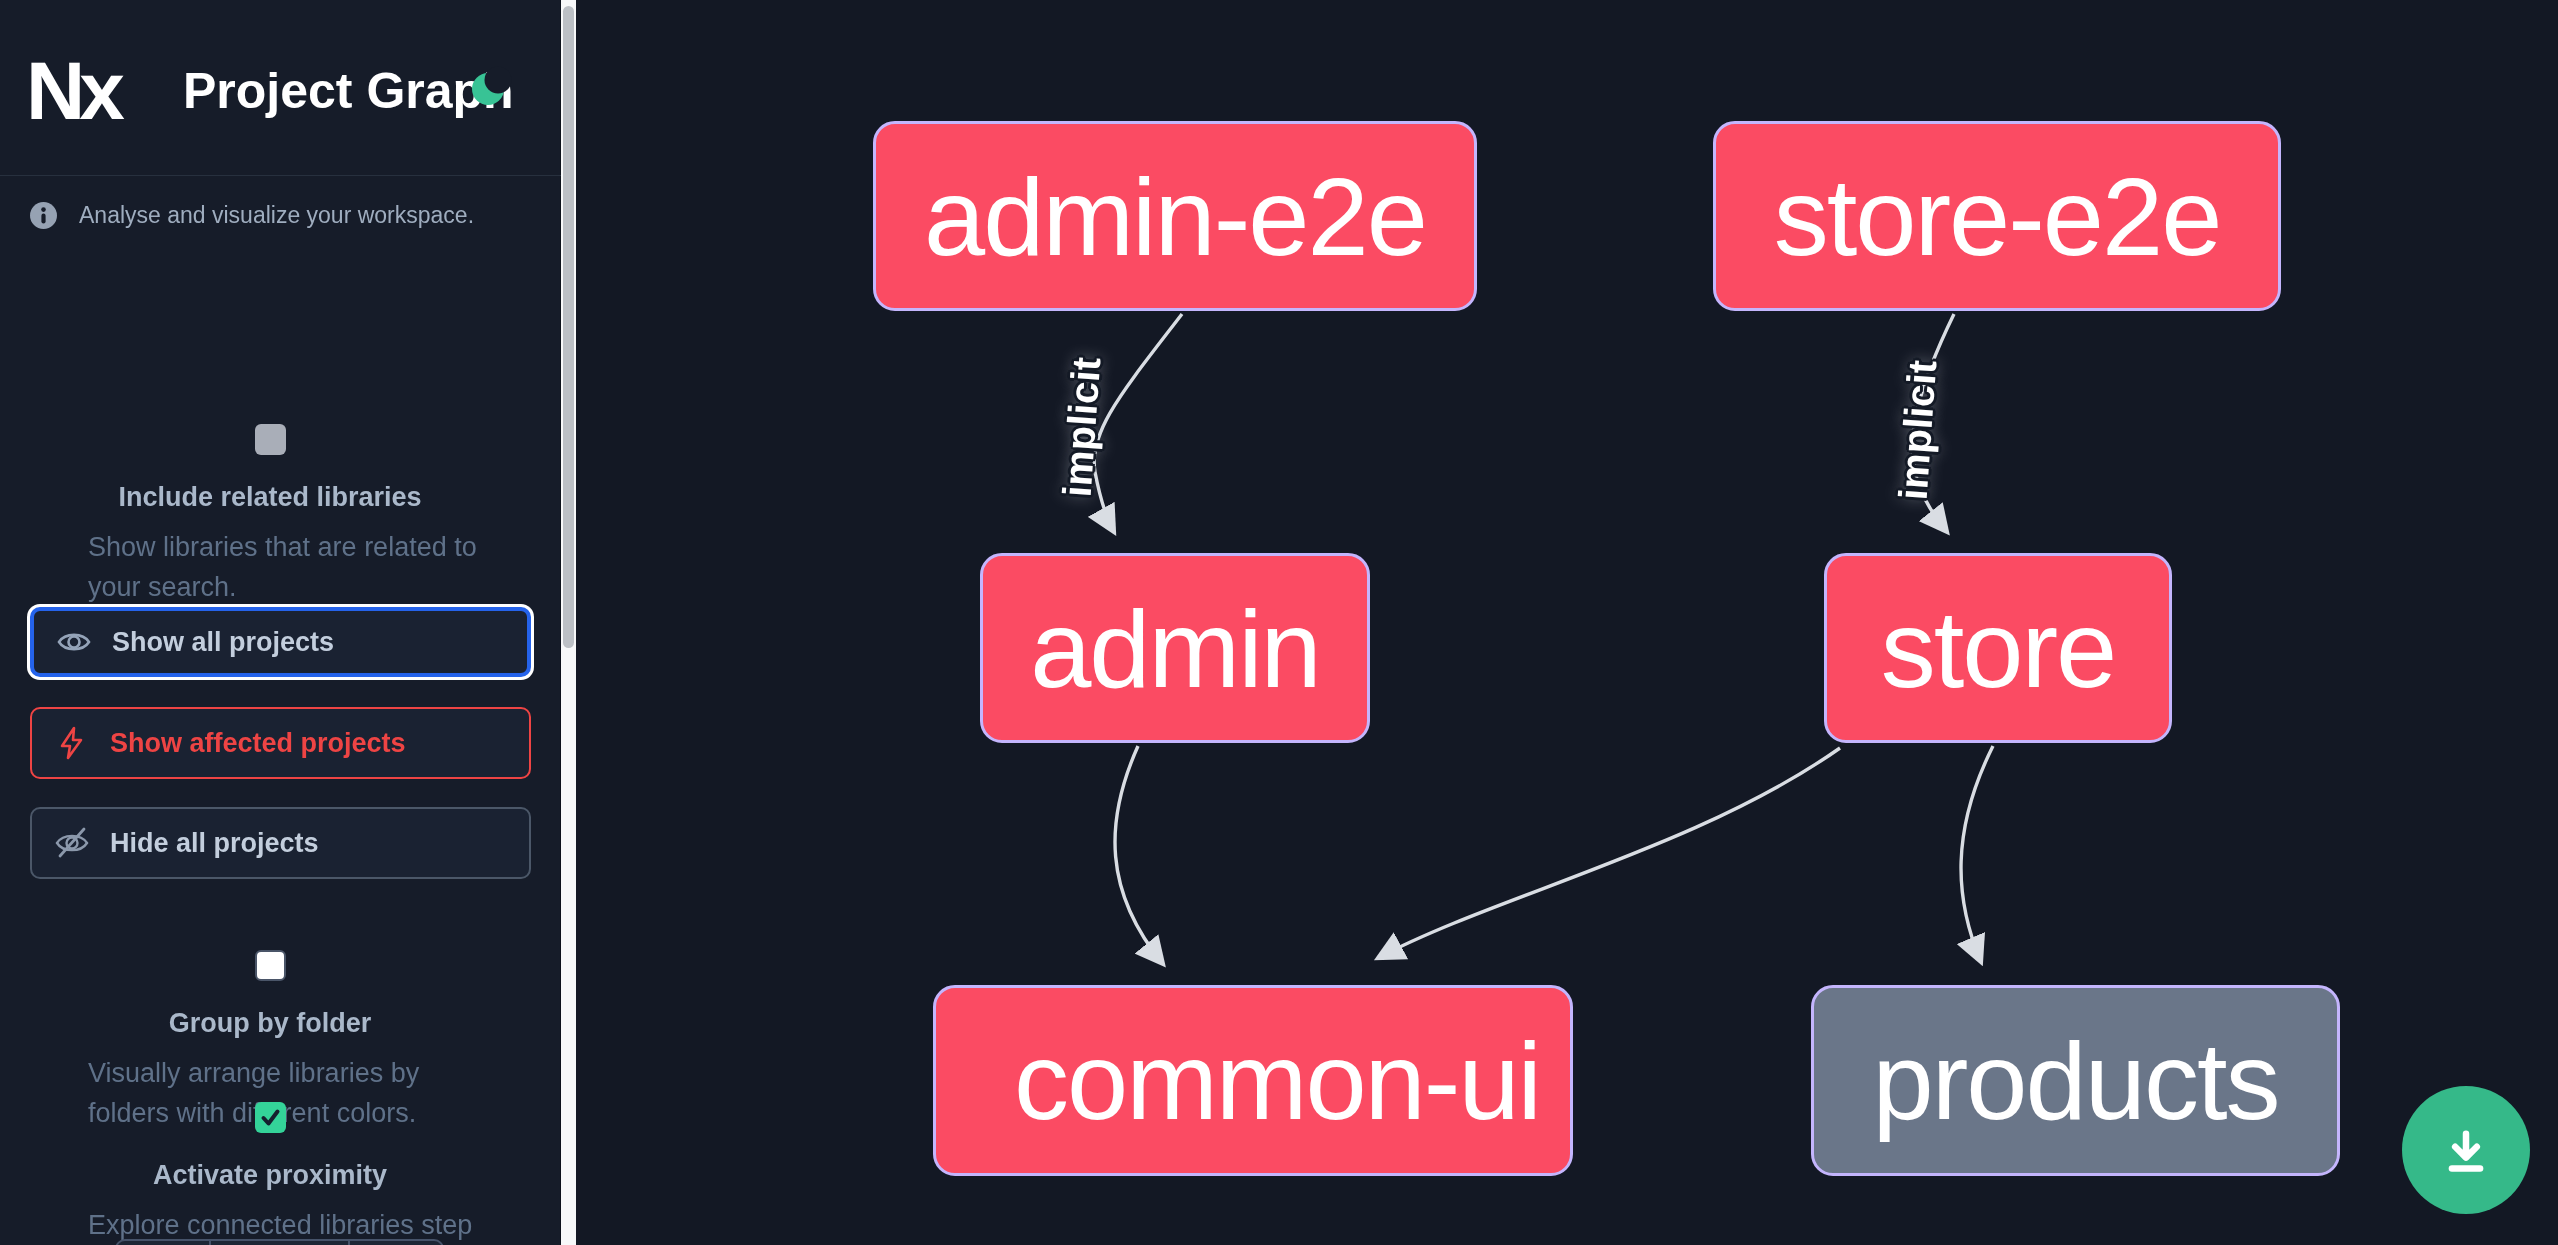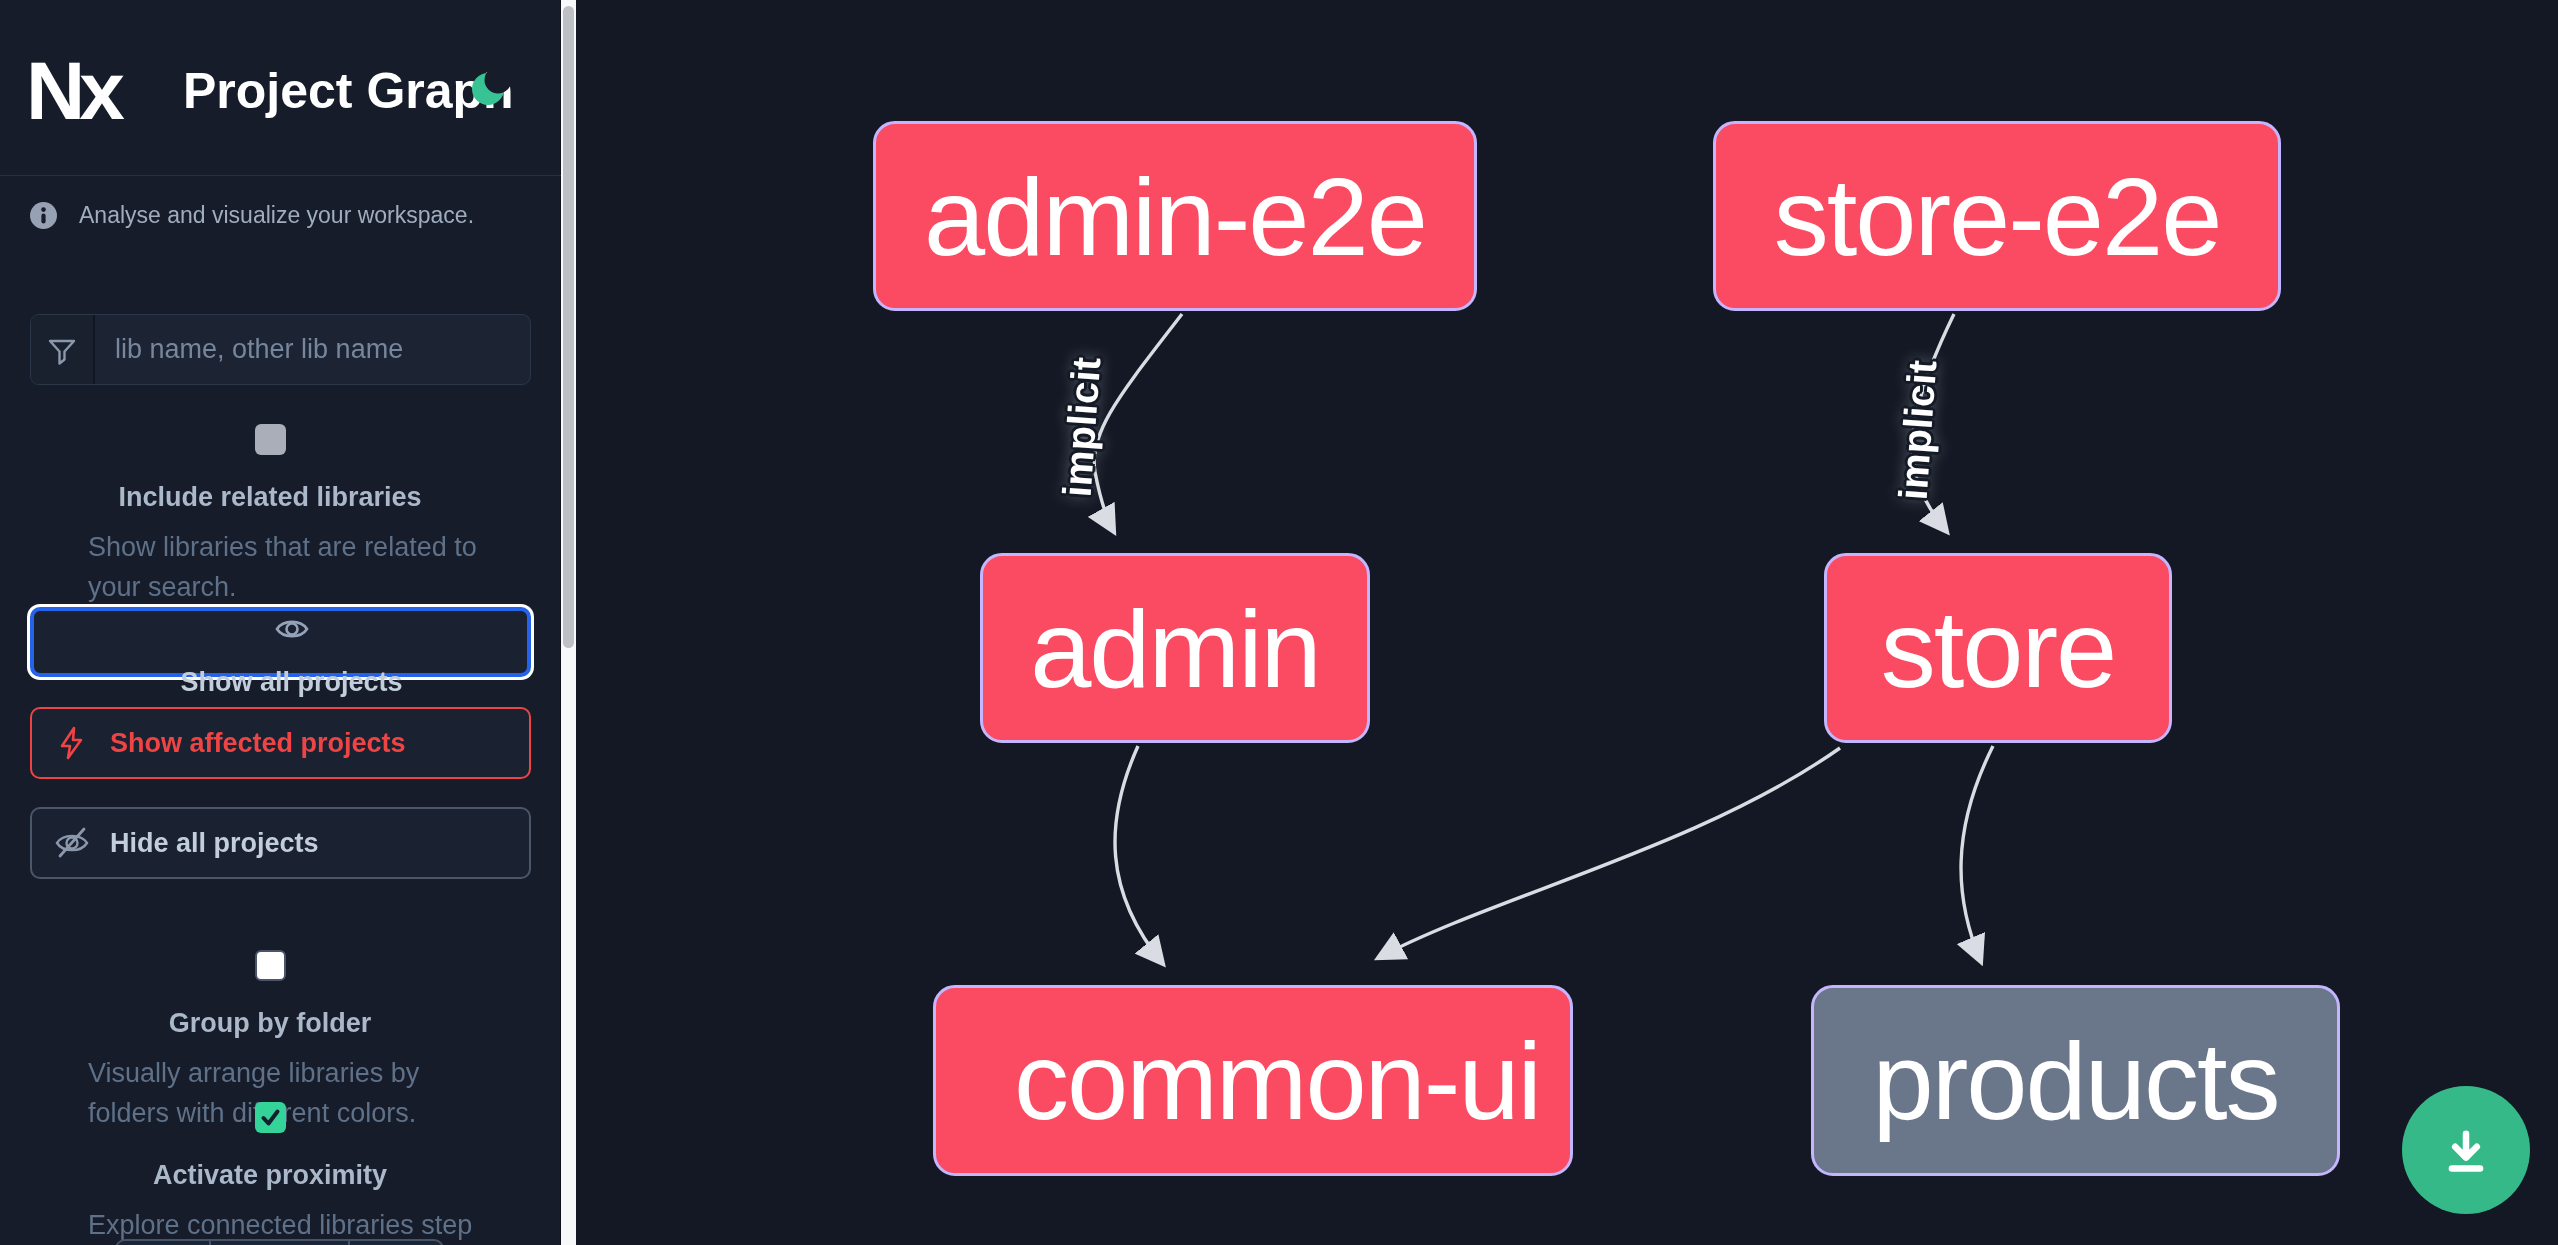--- a/index.html
+++ b/index.html
@@ -141,38 +141,30 @@
       <span class="info-badge">
         <svg width="27" height="27" viewBox="0 0 27 27">
           <circle cx="13.5" cy="13.5" r="13.5" fill="#96a2b3"></circle>
           <circle cx="13.5" cy="7.6" r="2.3" fill="#161c29"></circle>
           <rect x="11.4" y="11.6" width="4.2" height="10" rx="2.1" fill="#161c29"></rect>
         </svg>
       </span>
       <span class="tagline-text">Analyse and visualize your workspace.</span>
     </div>
 
-    <div class="search-box">
-      <div class="search-icon-cell">
-        <svg width="32" height="32" viewBox="0 0 32 32" fill="none">
-          <path d="M4 7 h24 l-9.5 10.5 v8 l-5 4 v-12 Z" stroke="#8b98ab" stroke-width="2.4" stroke-linejoin="round"></path>
-        </svg>
-      </div>
-      <input class="search-input" type="text" placeholder="lib name, other lib name" style="">
-    </div>
 
     <div class="opt-block" style="top:424px;">
       <div class="opt-row">
         <span class="checkbox cb-gray"></span>
         <span class="opt-label">Include related libraries</span>
       </div>
       <div class="opt-desc">Show libraries that are related to your search.</div>
     </div>
 
-    <button class="sb-btn btn-focused" style="top:607px; height:70px;flex-direction:column;">
+    <button class="sb-btn btn-focused" style="top:607px; height:70px;">
       <span style="display:flex;">
         <svg width="36" height="36" viewBox="0 0 36 36" fill="none">
           <path d="M3 18 C 9 8.5, 27 8.5, 33 18 C 27 27.5, 9 27.5, 3 18 Z" stroke="#94a3b8" stroke-width="2.6"></path>
           <circle cx="18" cy="18" r="5.5" stroke="#94a3b8" stroke-width="2.6"></circle>
         </svg>
       </span>
       <span class="lbl">Show all projects</span>
     </button>
 
     <button class="sb-btn btn-affected" style="top:707px;">

